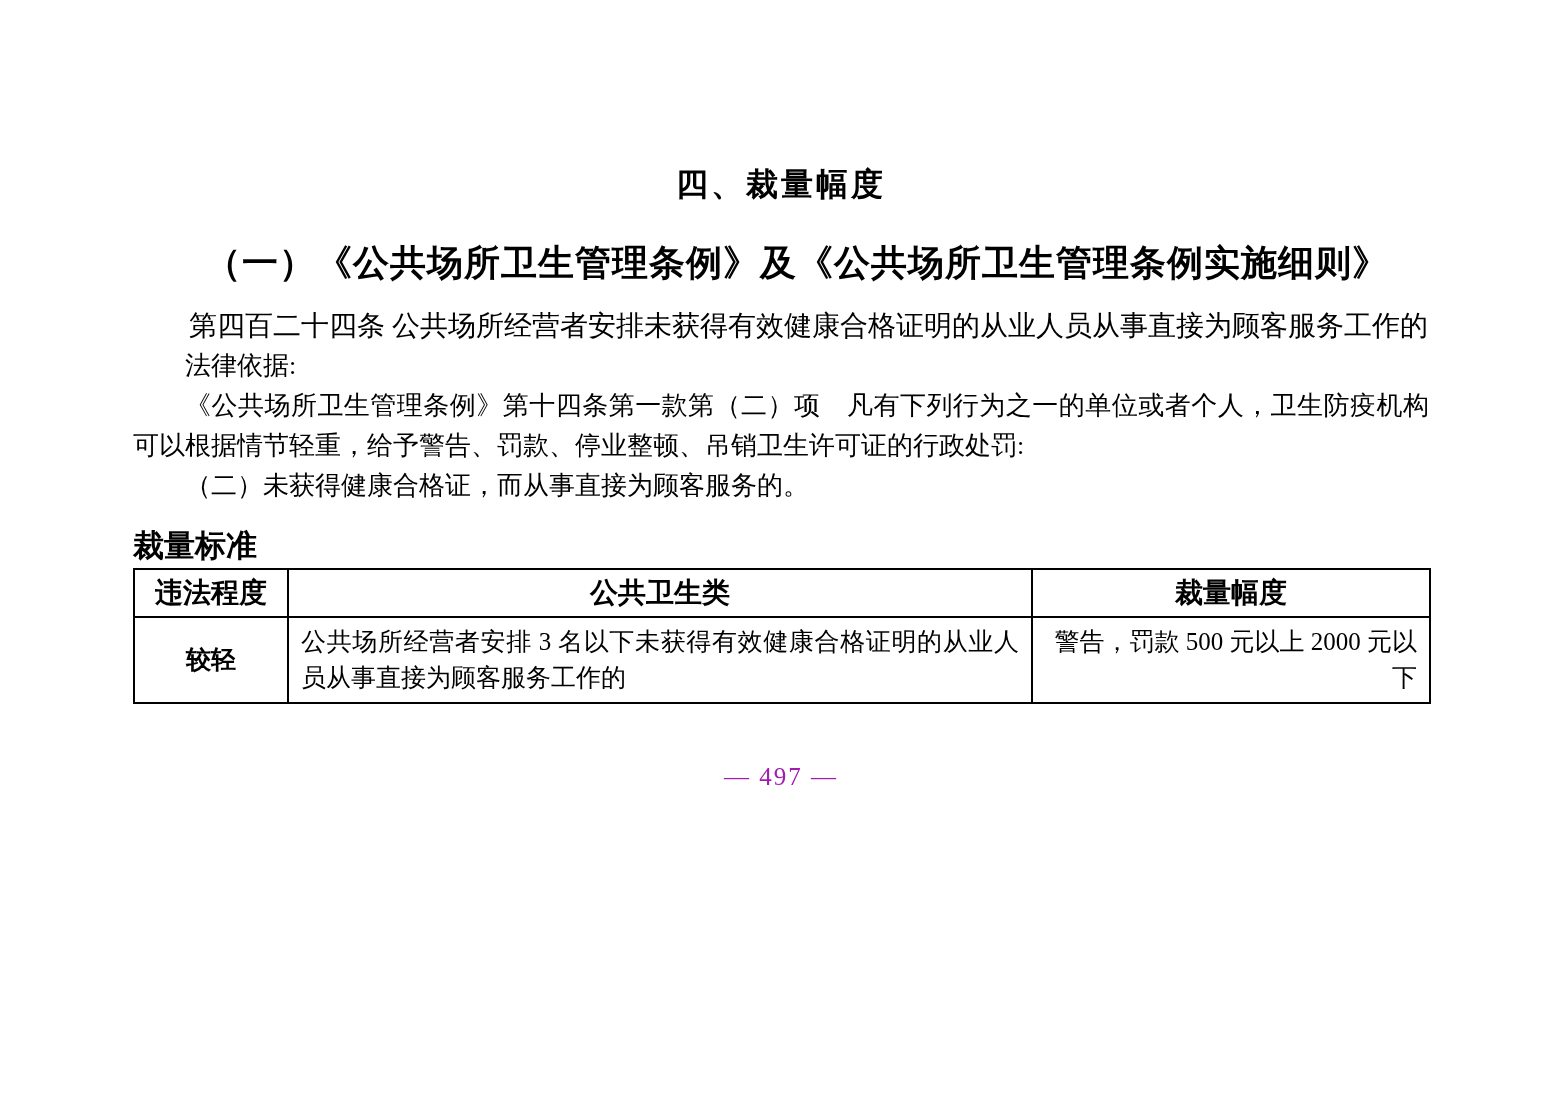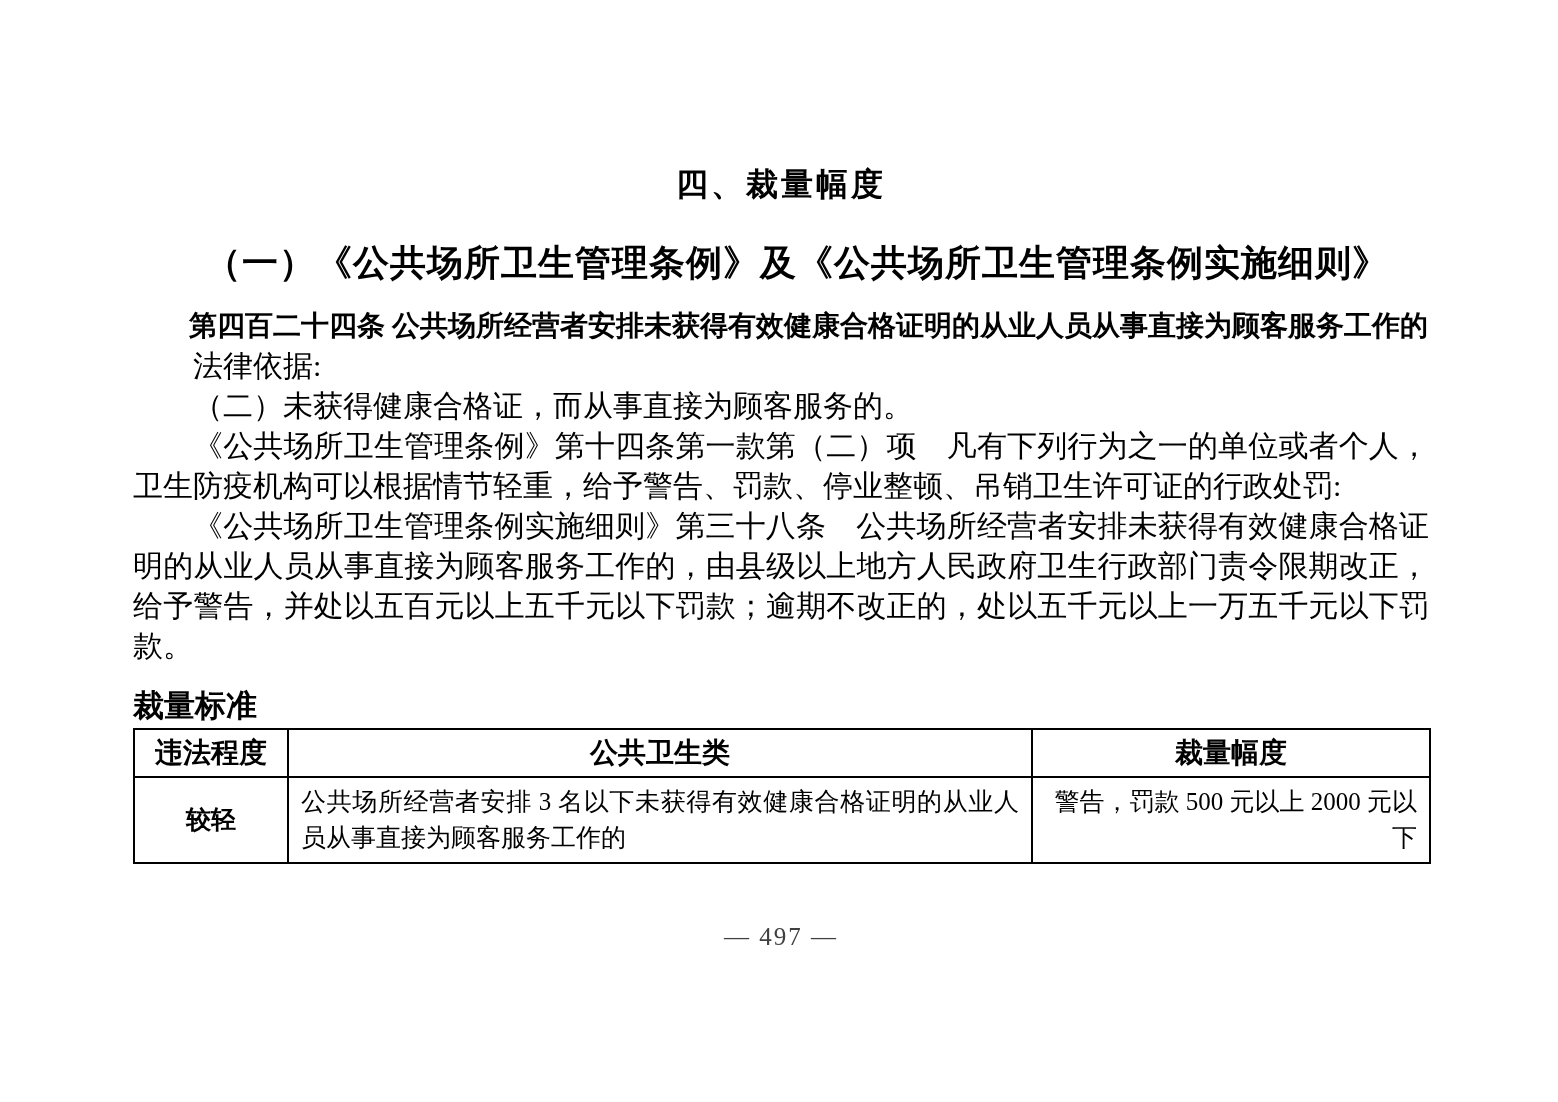--- a/index.html
+++ b/index.html
@@ -32,30 +32,30 @@
     font-family: "Liberation Serif", serif;
     font-weight: bold;
     font-size: 36px;
     line-height: 34px;
     text-indent: 2em;
     margin: 44px 0 0 0;
     letter-spacing: 1px;
   }
   .article-heading {
     font-family: "Liberation Serif", serif;
-    font-weight: bold;
+    font-weight: normal;
     font-size: 28px;
     line-height: 40px;
     text-indent: 2em;
     text-align: justify;
     margin: 26px 0 0 0;
   }
   .body-para {
     font-family: "Liberation Serif", serif;
-    font-size: 30px;
+    font-size: 26px;
     line-height: 40px;
     text-indent: 2em;
     text-align: justify;
     margin: 0;
   }
   .table-title {
     font-family: "Liberation Sans", sans-serif;
     font-weight: bold;
     font-size: 31px;
     line-height: 32px;
@@ -99,43 +99,42 @@
     text-align: justify;
   }
   td.cell-range {
     text-align: right;
   }
   .page-footer {
     font-family: "Liberation Serif", serif;
     font-size: 25px;
     line-height: 30px;
     text-align: center;
-    color: #404040;
+    color: #a21caf;
     margin-top: 58px;
     letter-spacing: 2px;
   }
 </style>
 </head>
 <body>
 
 <div class="page">
 
   <h1 class="page-title">四、裁量幅度</h1>
 
   <h2 class="section-subtitle">（一）《公共场所卫生管理条例》及《公共场所卫生管理条例实施细则》</h2>
 
   <p class="article-heading">第四百二十四条 公共场所经营者安排未获得有效健康合格证明的从业人员从事直接为顾客服务工作的</p>
 
   <p class="body-para">法律依据:</p>
 
+  <p class="body-para">《公共场所卫生管理条例》第十四条第一款第（二）项　凡有下列行为之一的单位或者个人，卫生防疫机构可以根据情节轻重，给予警告、罚款、停业整顿、吊销卫生许可证的行政处罚:</p>
+
   <p class="body-para">（二）未获得健康合格证，而从事直接为顾客服务的。</p>
 
-  <p class="body-para">《公共场所卫生管理条例》第十四条第一款第（二）项　凡有下列行为之一的单位或者个人，卫生防疫机构可以根据情节轻重，给予警告、罚款、停业整顿、吊销卫生许可证的行政处罚:</p>
-
-  <p class="body-para">《公共场所卫生管理条例实施细则》第三十八条　公共场所经营者安排未获得有效健康合格证明的从业人员从事直接为顾客服务工作的，由县级以上地方人民政府卫生行政部门责令限期改正，给予警告，并处以五百元以上五千元以下罚款；逾期不改正的，处以五千元以上一万五千元以下罚款。</p>
 
   <div class="table-title">裁量标准</div>
 
   <table class="standards">
     <colgroup>
       <col class="col-severity">
       <col class="col-circumstance">
       <col class="col-range">
     </colgroup>
     <thead>

